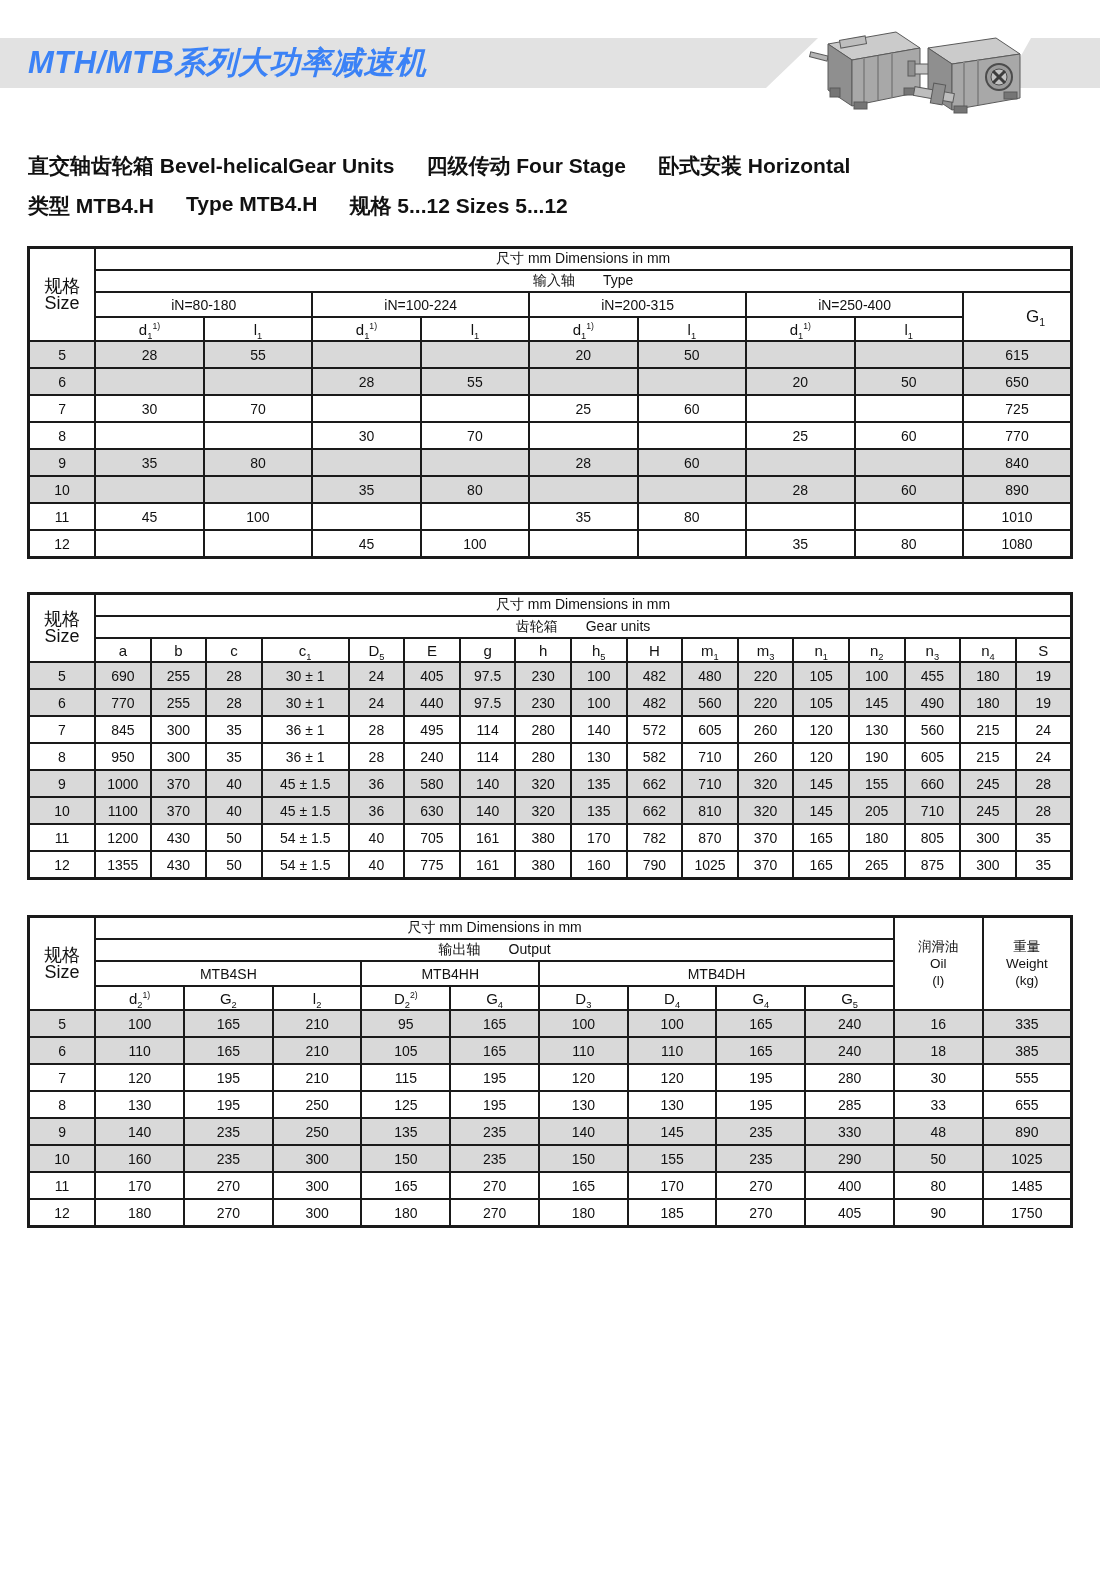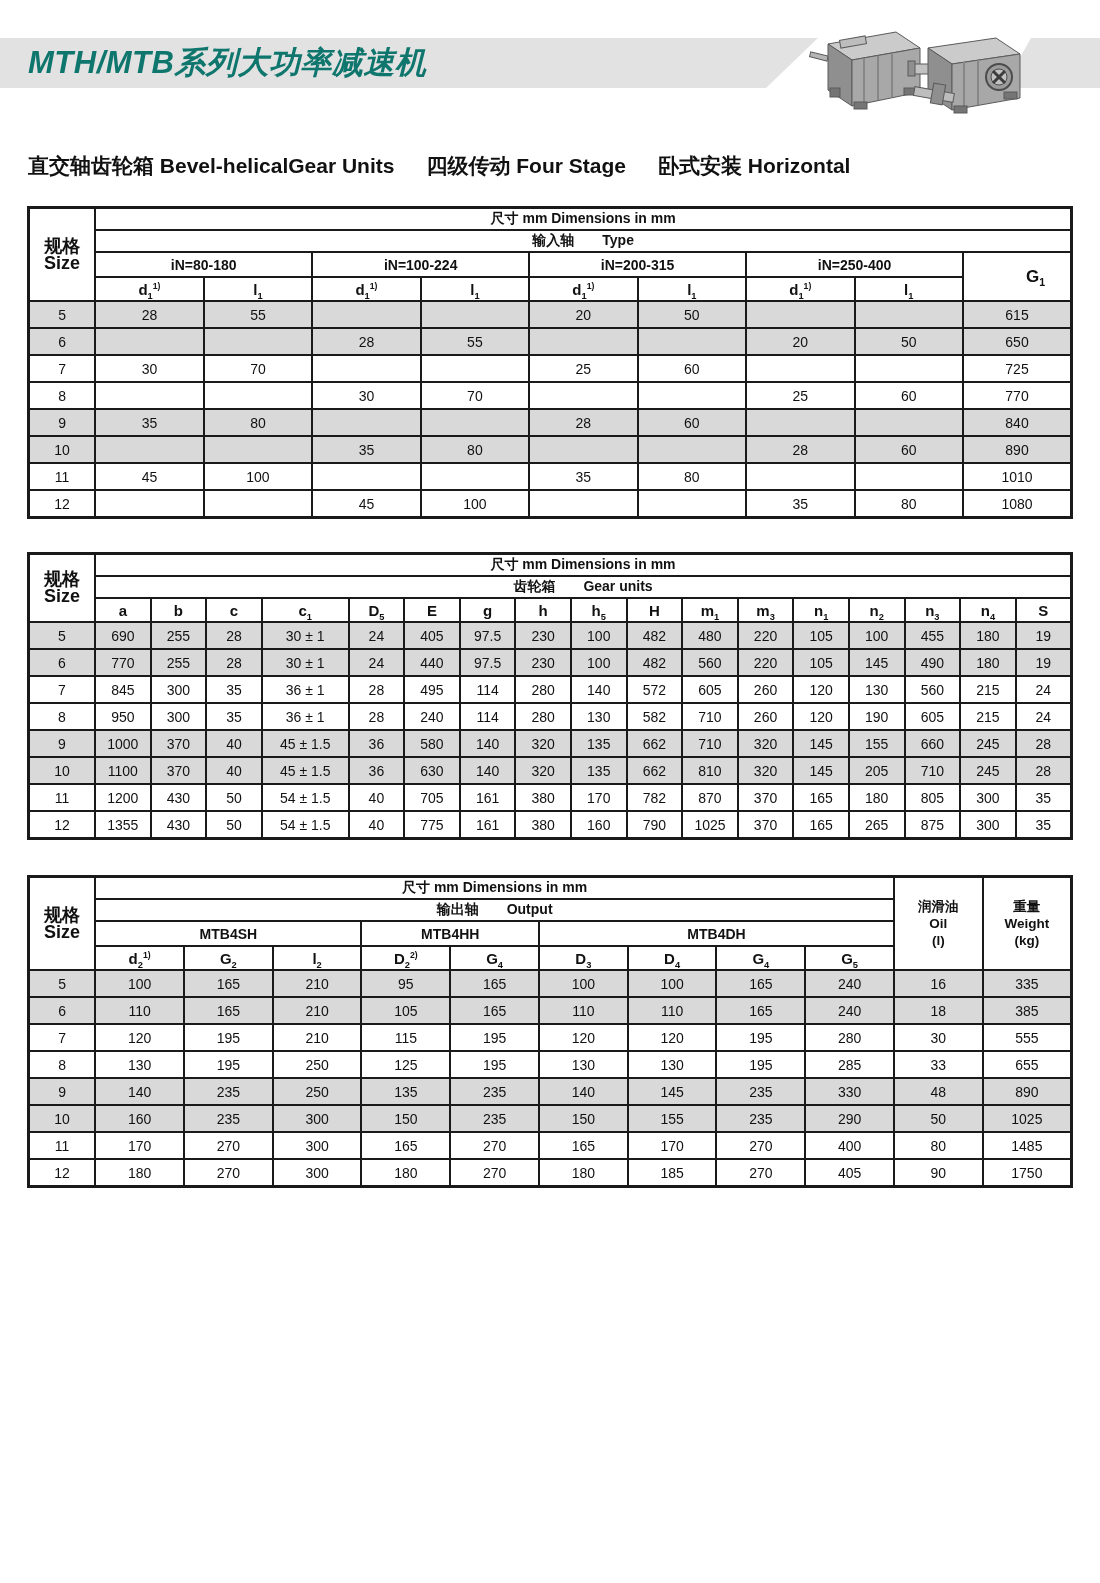--- a/index.html
+++ b/index.html
@@ -18,21 +18,21 @@
     clip-path:polygon(0 0,100% 0,calc(100% - 52px) 100%,0 100%);
   }
   .band-right {
     position:absolute; top:38px; right:0; width:97px; height:50px;
     background:#e2e2e2;
     clip-path:polygon(28px 0,100% 0,100% 100%,0 100%);
   }
   .main-title {
     position:absolute; top:38px; left:28px; height:50px; line-height:50px;
     margin:0; font-size:31px; font-style:italic; font-weight:bold;
-    letter-spacing:0.5px; color:#0f766e; white-space:nowrap;
+    letter-spacing:0.5px; color:#3b82f6; white-space:nowrap;
   }
   .gearbox { position:absolute; }
   .gb1 { left:800px; top:18px; width:135px; height:102px; }
   .gb2 { left:898px; top:24px; width:135px; height:100px; }
 
   
   .subtitle { margin:20px 0 2px 28px; }
   .subtitle p {
     margin:0 0 12px 0; font-size:21px; font-weight:bold;
     display:flex; gap:32px; white-space:nowrap;
@@ -44,21 +44,21 @@
     width:1046px; margin-left:27px; empty-cells:show;
   }
   table.t1 { margin-top:26px; }
   table.t2 { margin-top:33px; }
   table.t3 { margin-top:35px; }
   th,td {
     border:2px solid #1a1a1a; text-align:center; vertical-align:middle;
     padding:0 2px; overflow:hidden; background:#fff;
   }
   table { border:3px solid #1a1a1a; }
-  thead th { font-weight:bold; font-size:14px; }
+  thead th { font-weight:normal; font-size:14px; }
   .hr1 th,.hr2 th { height:20px; }
   .hr3 th { height:23px; }
   .hr4 th { height:22px; font-size:15px; }
   tbody td { height:25px; font-size:14px; }
   
   tbody tr:nth-child(4n+1) td, tbody tr:nth-child(4n+2) td { background:#d9d9d9; }
   .size-head { font-size:18px; line-height:17px; }
   sub { font-size:62%; line-height:0; }
   sup { font-size:58%; line-height:0; vertical-align:super; }
   .gap-cn { margin-right:28px; }
@@ -105,20 +105,25 @@
       <rect x="56" y="82" width="13" height="7" fill="#757575" stroke="#5a5a5a" stroke-width="1"></rect>
       <rect x="106" y="68" width="13" height="7" fill="#757575" stroke="#5a5a5a" stroke-width="1"></rect>
     </svg>
   </div>
 
   <div class="subtitle">
     <p>
       <span>直交轴齿轮箱 Bevel-helicalGear Units</span>
       <span>四级传动 Four Stage</span>
       <span>卧式安装 Horizontal</span>
+    </p>
+    <p>
+      <span>类型 MTB4.H</span>
+      <span>Type MTB4.H</span>
+      <span>规格 5...12 Sizes 5...12</span>
     </p>
   </div>
 
   <table class="t1">
     <colgroup>
       <col style="width:6.4%">
       <col style="width:10.4%">
         <col style="width:10.4%">
         <col style="width:10.4%">
         <col style="width:10.4%">

